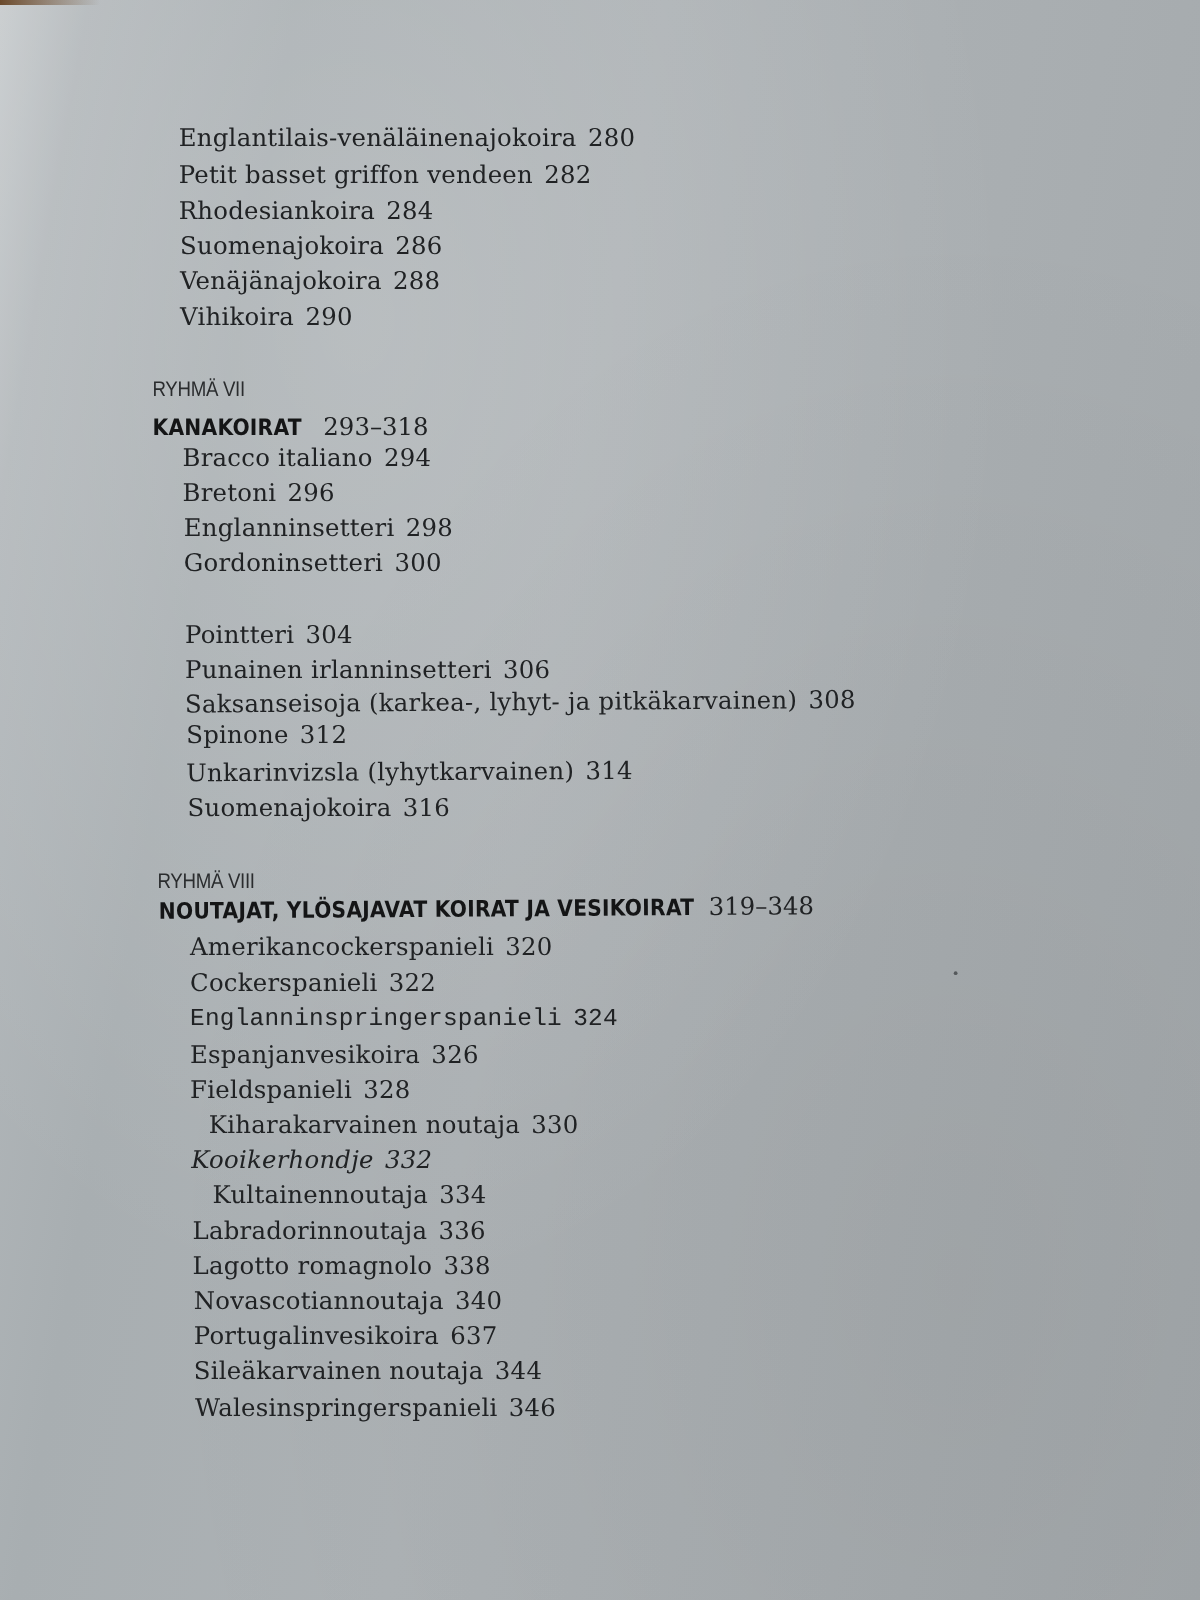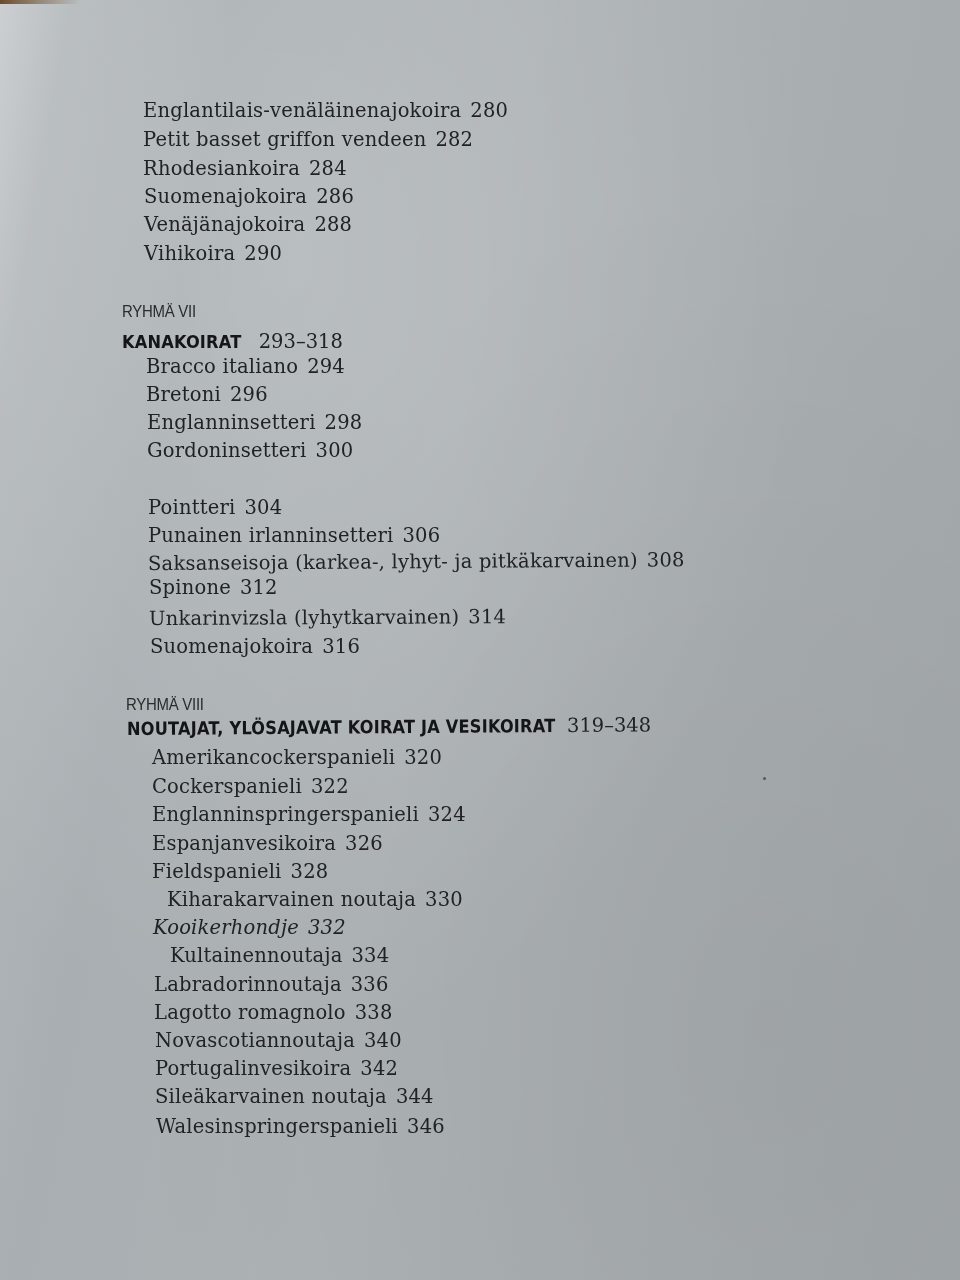--- a/index.html
+++ b/index.html
@@ -160,21 +160,21 @@
     <span class="title-text">NOUTAJAT, YLÖSAJAVAT KOIRAT JA VESIKOIRAT</span>
     <span class="range" style="margin-left:-40px;">319–348</span>
   </div>
 
   <div class="entry" style="left:152px; top:744px;">
     <span>Amerikancockerspanieli</span><span class="page">320</span>
   </div>
   <div class="entry" style="left:152px; top:773px;">
     <span>Cockerspanieli</span><span class="page">322</span>
   </div>
-  <div class="entry" style="left:152px; top:801px;">
+  <div class="entry" style="left:152px; top:801px;font-family:Liberation Mono, monospace;">
     <span>Englanninspringerspanieli</span><span class="page">324</span>
   </div>
   <div class="entry" style="left:152px; top:830px;">
     <span>Espanjanvesikoira</span><span class="page">326</span>
   </div>
   <div class="entry" style="left:152px; top:858px;">
     <span>Fieldspanieli</span><span class="page">328</span>
   </div>
   <div class="entry" style="left:167px; top:886px;">
     <span>Kiharakarvainen noutaja</span><span class="page">330</span>
@@ -188,21 +188,21 @@
   <div class="entry" style="left:154px; top:971px;">
     <span>Labradorinnoutaja</span><span class="page">336</span>
   </div>
   <div class="entry" style="left:154px; top:999px;">
     <span>Lagotto romagnolo</span><span class="page">338</span>
   </div>
   <div class="entry" style="left:155px; top:1027px;">
     <span>Novascotiannoutaja</span><span class="page">340</span>
   </div>
   <div class="entry" style="left:155px; top:1055px;">
-    <span>Portugalinvesikoira</span><span class="page">342</span>
+    <span>Portugalinvesikoira</span><span class="page">637</span>
   </div>
   <div class="entry" style="left:155px; top:1083px;">
     <span>Sileäkarvainen noutaja</span><span class="page">344</span>
   </div>
   <div class="entry" style="left:156px; top:1113px;">
     <span>Walesinspringerspanieli</span><span class="page">346</span>
   </div>
 
 </div>
 

